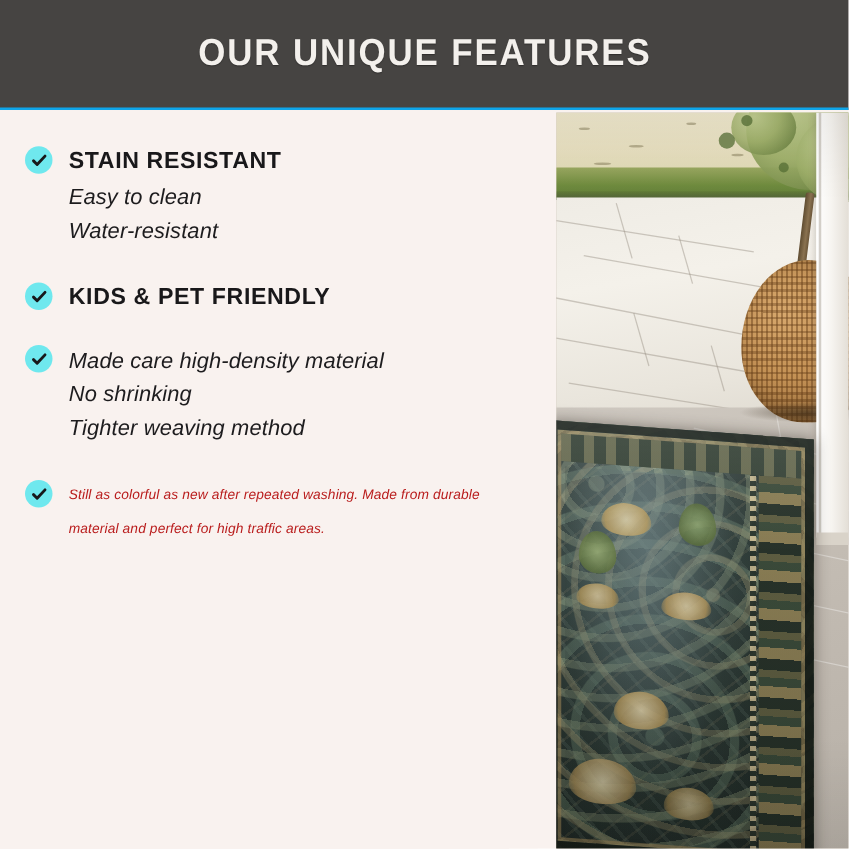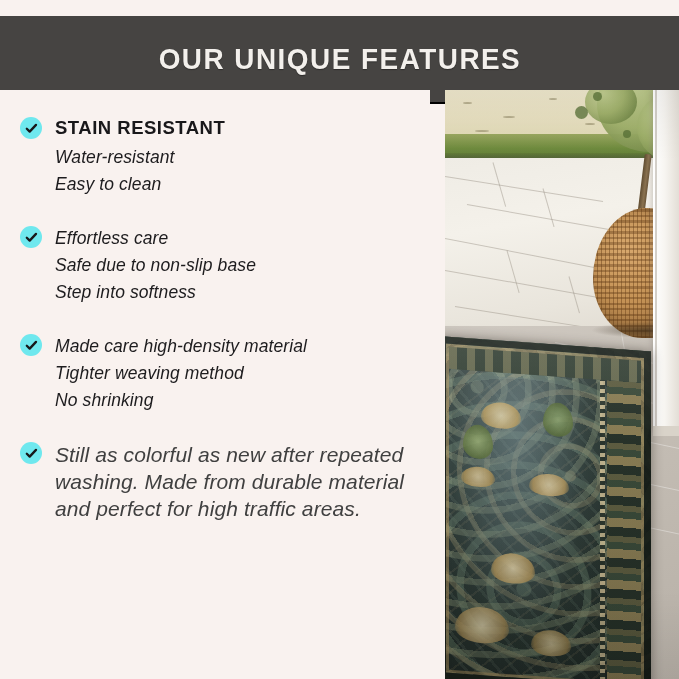--- a/index.html
+++ b/index.html
@@ -14,25 +14,25 @@
     height: 679px;
     overflow: hidden;
     background: #f9f2ef;
     font-family: "Liberation Sans", sans-serif;
   }
 
   
   .header-band {
     position: absolute;
     left: 0;
-    top: 16px;
+    top: 0;
     width: 679px;
     height: 88px;
     background: #464442;
-    border-bottom: 2px solid #000000;
+    border-bottom: 2px solid #0ea5e9;
     box-sizing: border-box;
     display: flex;
     align-items: center;
     justify-content: center;
   }
   .header-title {
     color: #f3f0ec;
     font-family: "Liberation Sans", sans-serif;
     font-size: 30px;
     font-weight: bold;
@@ -98,22 +98,22 @@
     font-family: "Liberation Sans", sans-serif;
     font-style: italic;
     font-size: 17.5px;
     color: #1d1c1e;
     line-height: 27px;
     letter-spacing: 0.1px;
   }
   .feature-para {
     font-family: "Liberation Sans", sans-serif;
     font-style: italic;
-    font-size: 21px;
-    color: #404040;
+    font-size: 11px;
+    color: #b91c1c;
     line-height: 27px;
     letter-spacing: 0.1px;
     margin: 0;
     max-width: 372px;
   }
 
   
   .photo {
     position: absolute;
     left: 445px;
@@ -351,48 +351,44 @@
   <div class="content-panel">
 
     <div class="feature-item">
       <span class="check-badge">
         <svg width="13" height="13" viewBox="0 0 13 13" aria-hidden="true">
           <path d="M1.8 6.7 L4.7 9.6 L11.0 2.9" fill="none" stroke="#17181A" stroke-width="2.3" stroke-linecap="round" stroke-linejoin="round"></path>
         </svg>
       </span>
       <h3 class="feature-title">STAIN RESISTANT</h3>
       <ul class="feature-lines">
+        <li class="feature-line">Easy to clean</li>
         <li class="feature-line">Water-resistant</li>
-        <li class="feature-line">Easy to clean</li>
       </ul>
     </div>
 
     <div class="feature-item">
       <span class="check-badge">
         <svg width="13" height="13" viewBox="0 0 13 13" aria-hidden="true">
           <path d="M1.8 6.7 L4.7 9.6 L11.0 2.9" fill="none" stroke="#17181A" stroke-width="2.3" stroke-linecap="round" stroke-linejoin="round"></path>
         </svg>
       </span>
-      <ul class="feature-lines">
-        <li class="feature-line">Effortless care</li>
-        <li class="feature-line">Safe due to non-slip base</li>
-        <li class="feature-line">Step into softness</li>
-      </ul>
+      <h3 class="feature-title">KIDS &amp; PET FRIENDLY</h3>
     </div>
 
     <div class="feature-item">
       <span class="check-badge">
         <svg width="13" height="13" viewBox="0 0 13 13" aria-hidden="true">
           <path d="M1.8 6.7 L4.7 9.6 L11.0 2.9" fill="none" stroke="#17181A" stroke-width="2.3" stroke-linecap="round" stroke-linejoin="round"></path>
         </svg>
       </span>
       <ul class="feature-lines">
         <li class="feature-line">Made care high-density material</li>
+        <li class="feature-line">No shrinking</li>
         <li class="feature-line">Tighter weaving method</li>
-        <li class="feature-line">No shrinking</li>
       </ul>
     </div>
 
     <div class="feature-item">
       <span class="check-badge">
         <svg width="13" height="13" viewBox="0 0 13 13" aria-hidden="true">
           <path d="M1.8 6.7 L4.7 9.6 L11.0 2.9" fill="none" stroke="#17181A" stroke-width="2.3" stroke-linecap="round" stroke-linejoin="round"></path>
         </svg>
       </span>
       <p class="feature-para">Still as colorful as new after repeated washing. Made from durable material and perfect for high traffic areas.</p>

